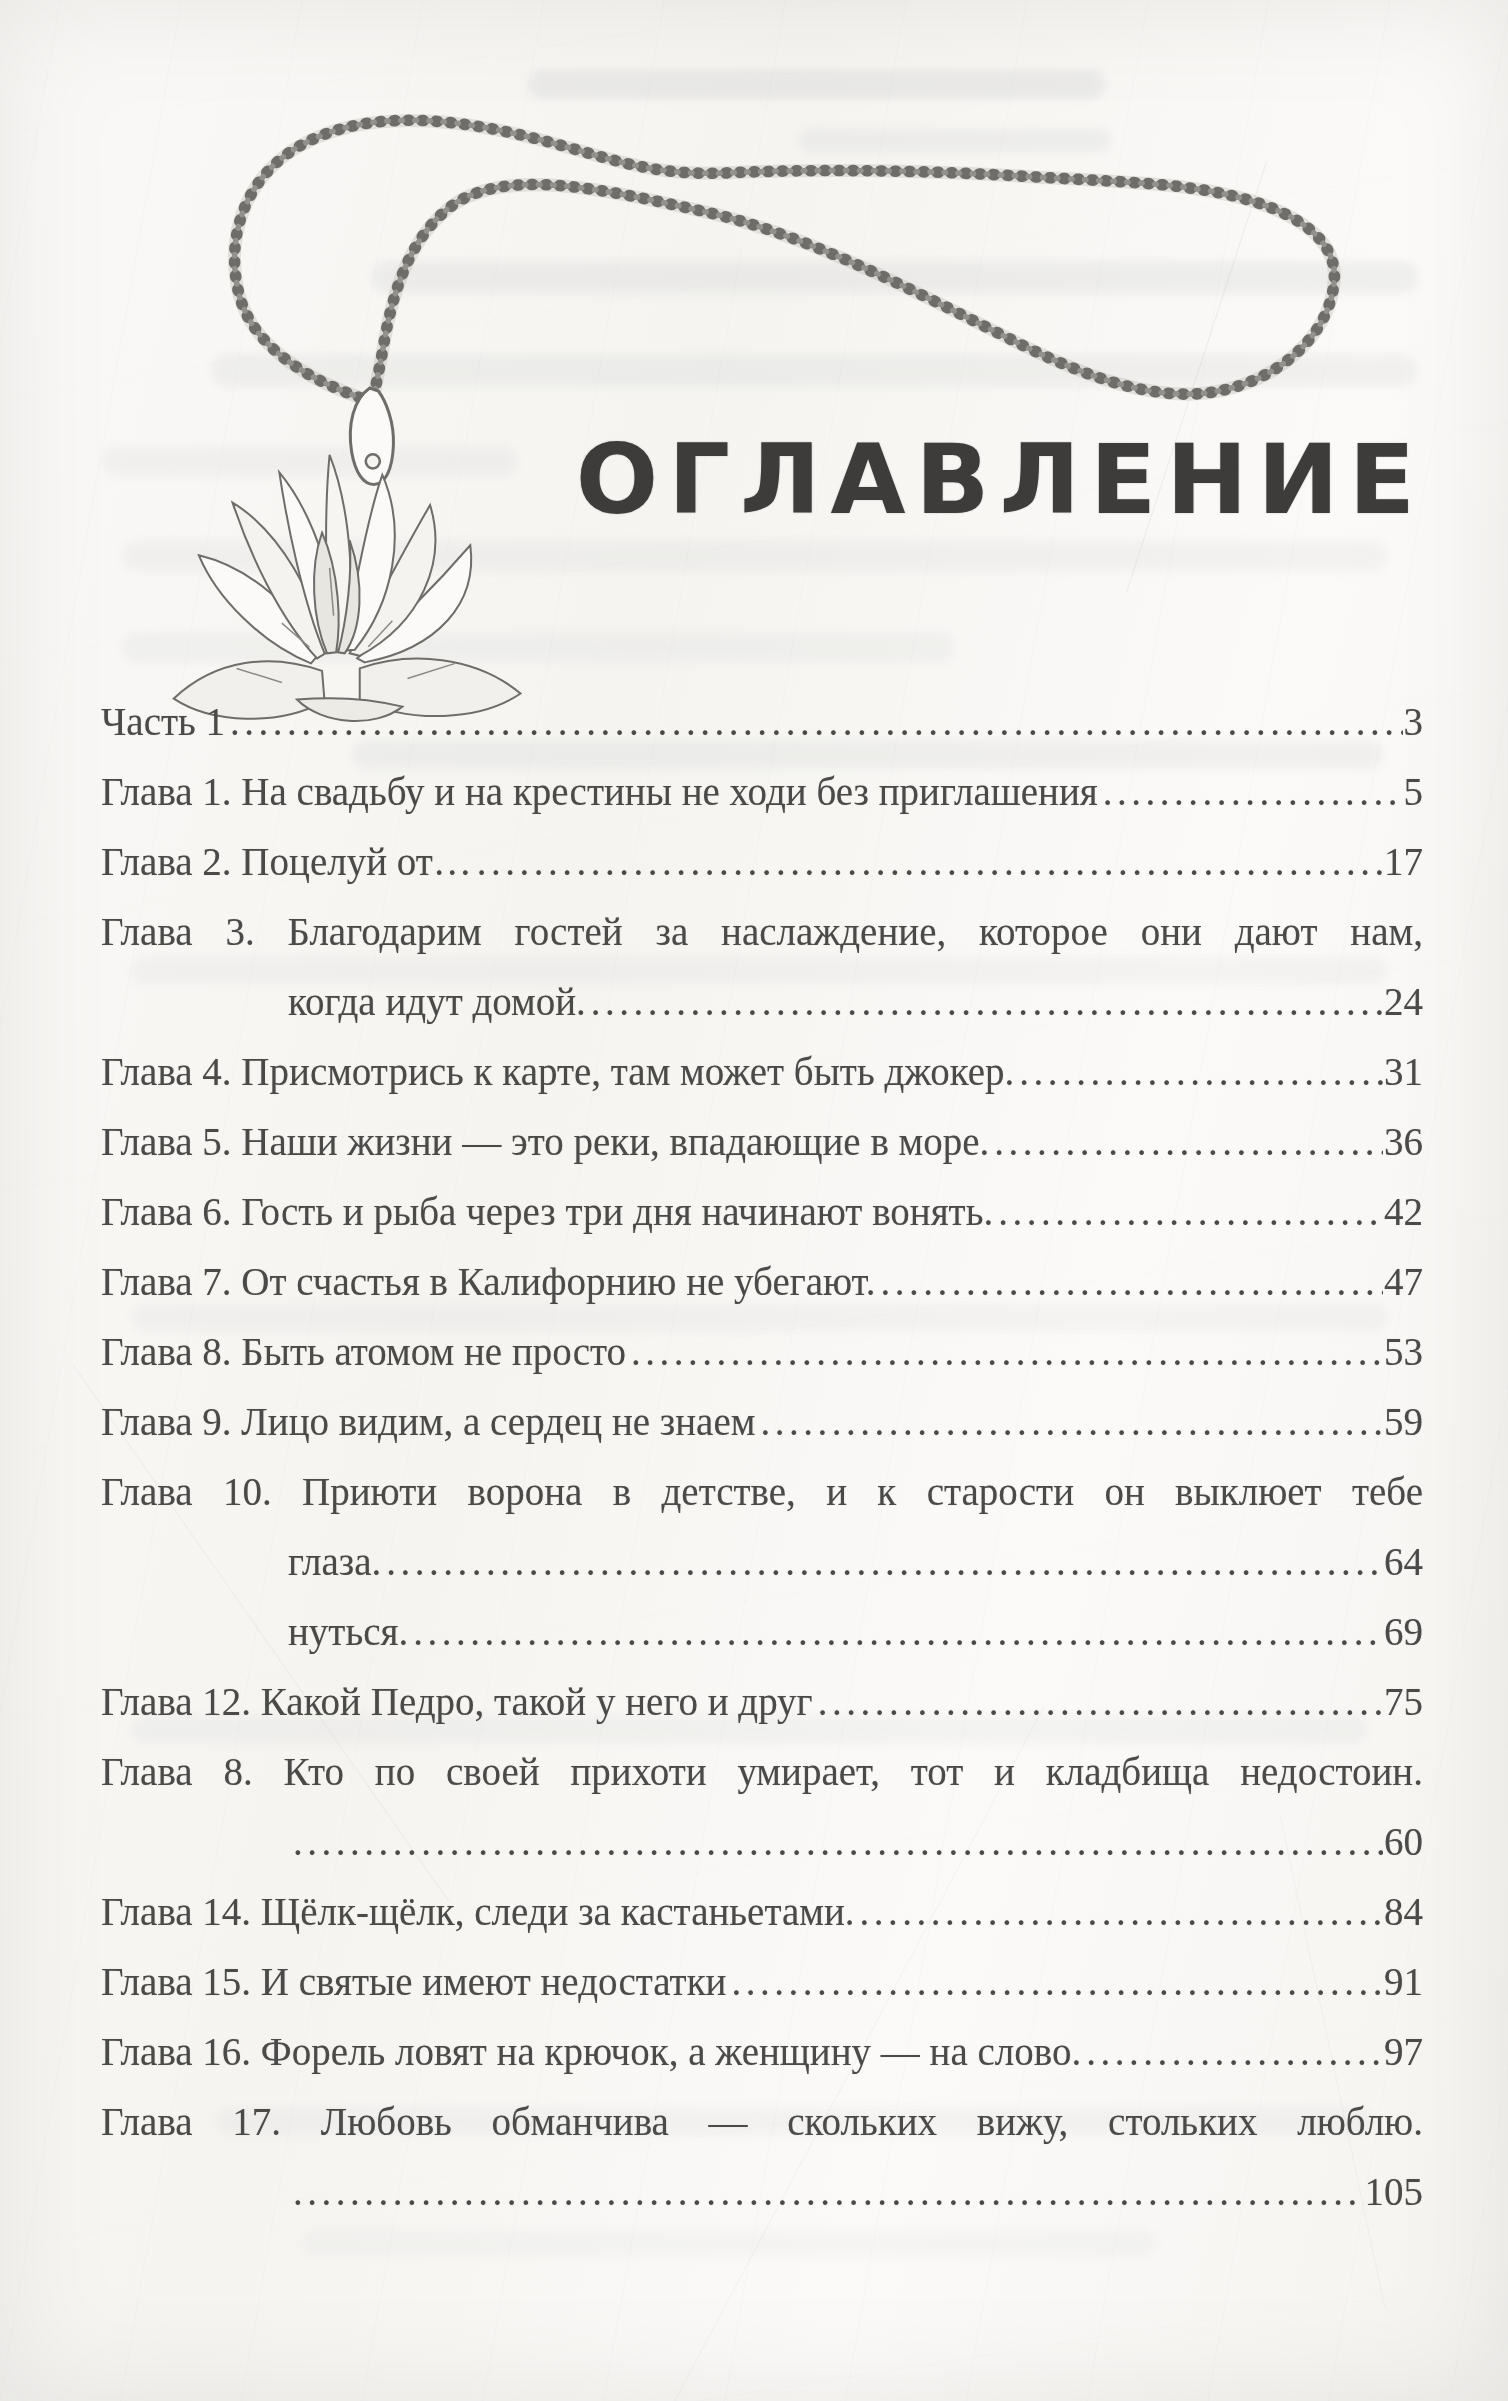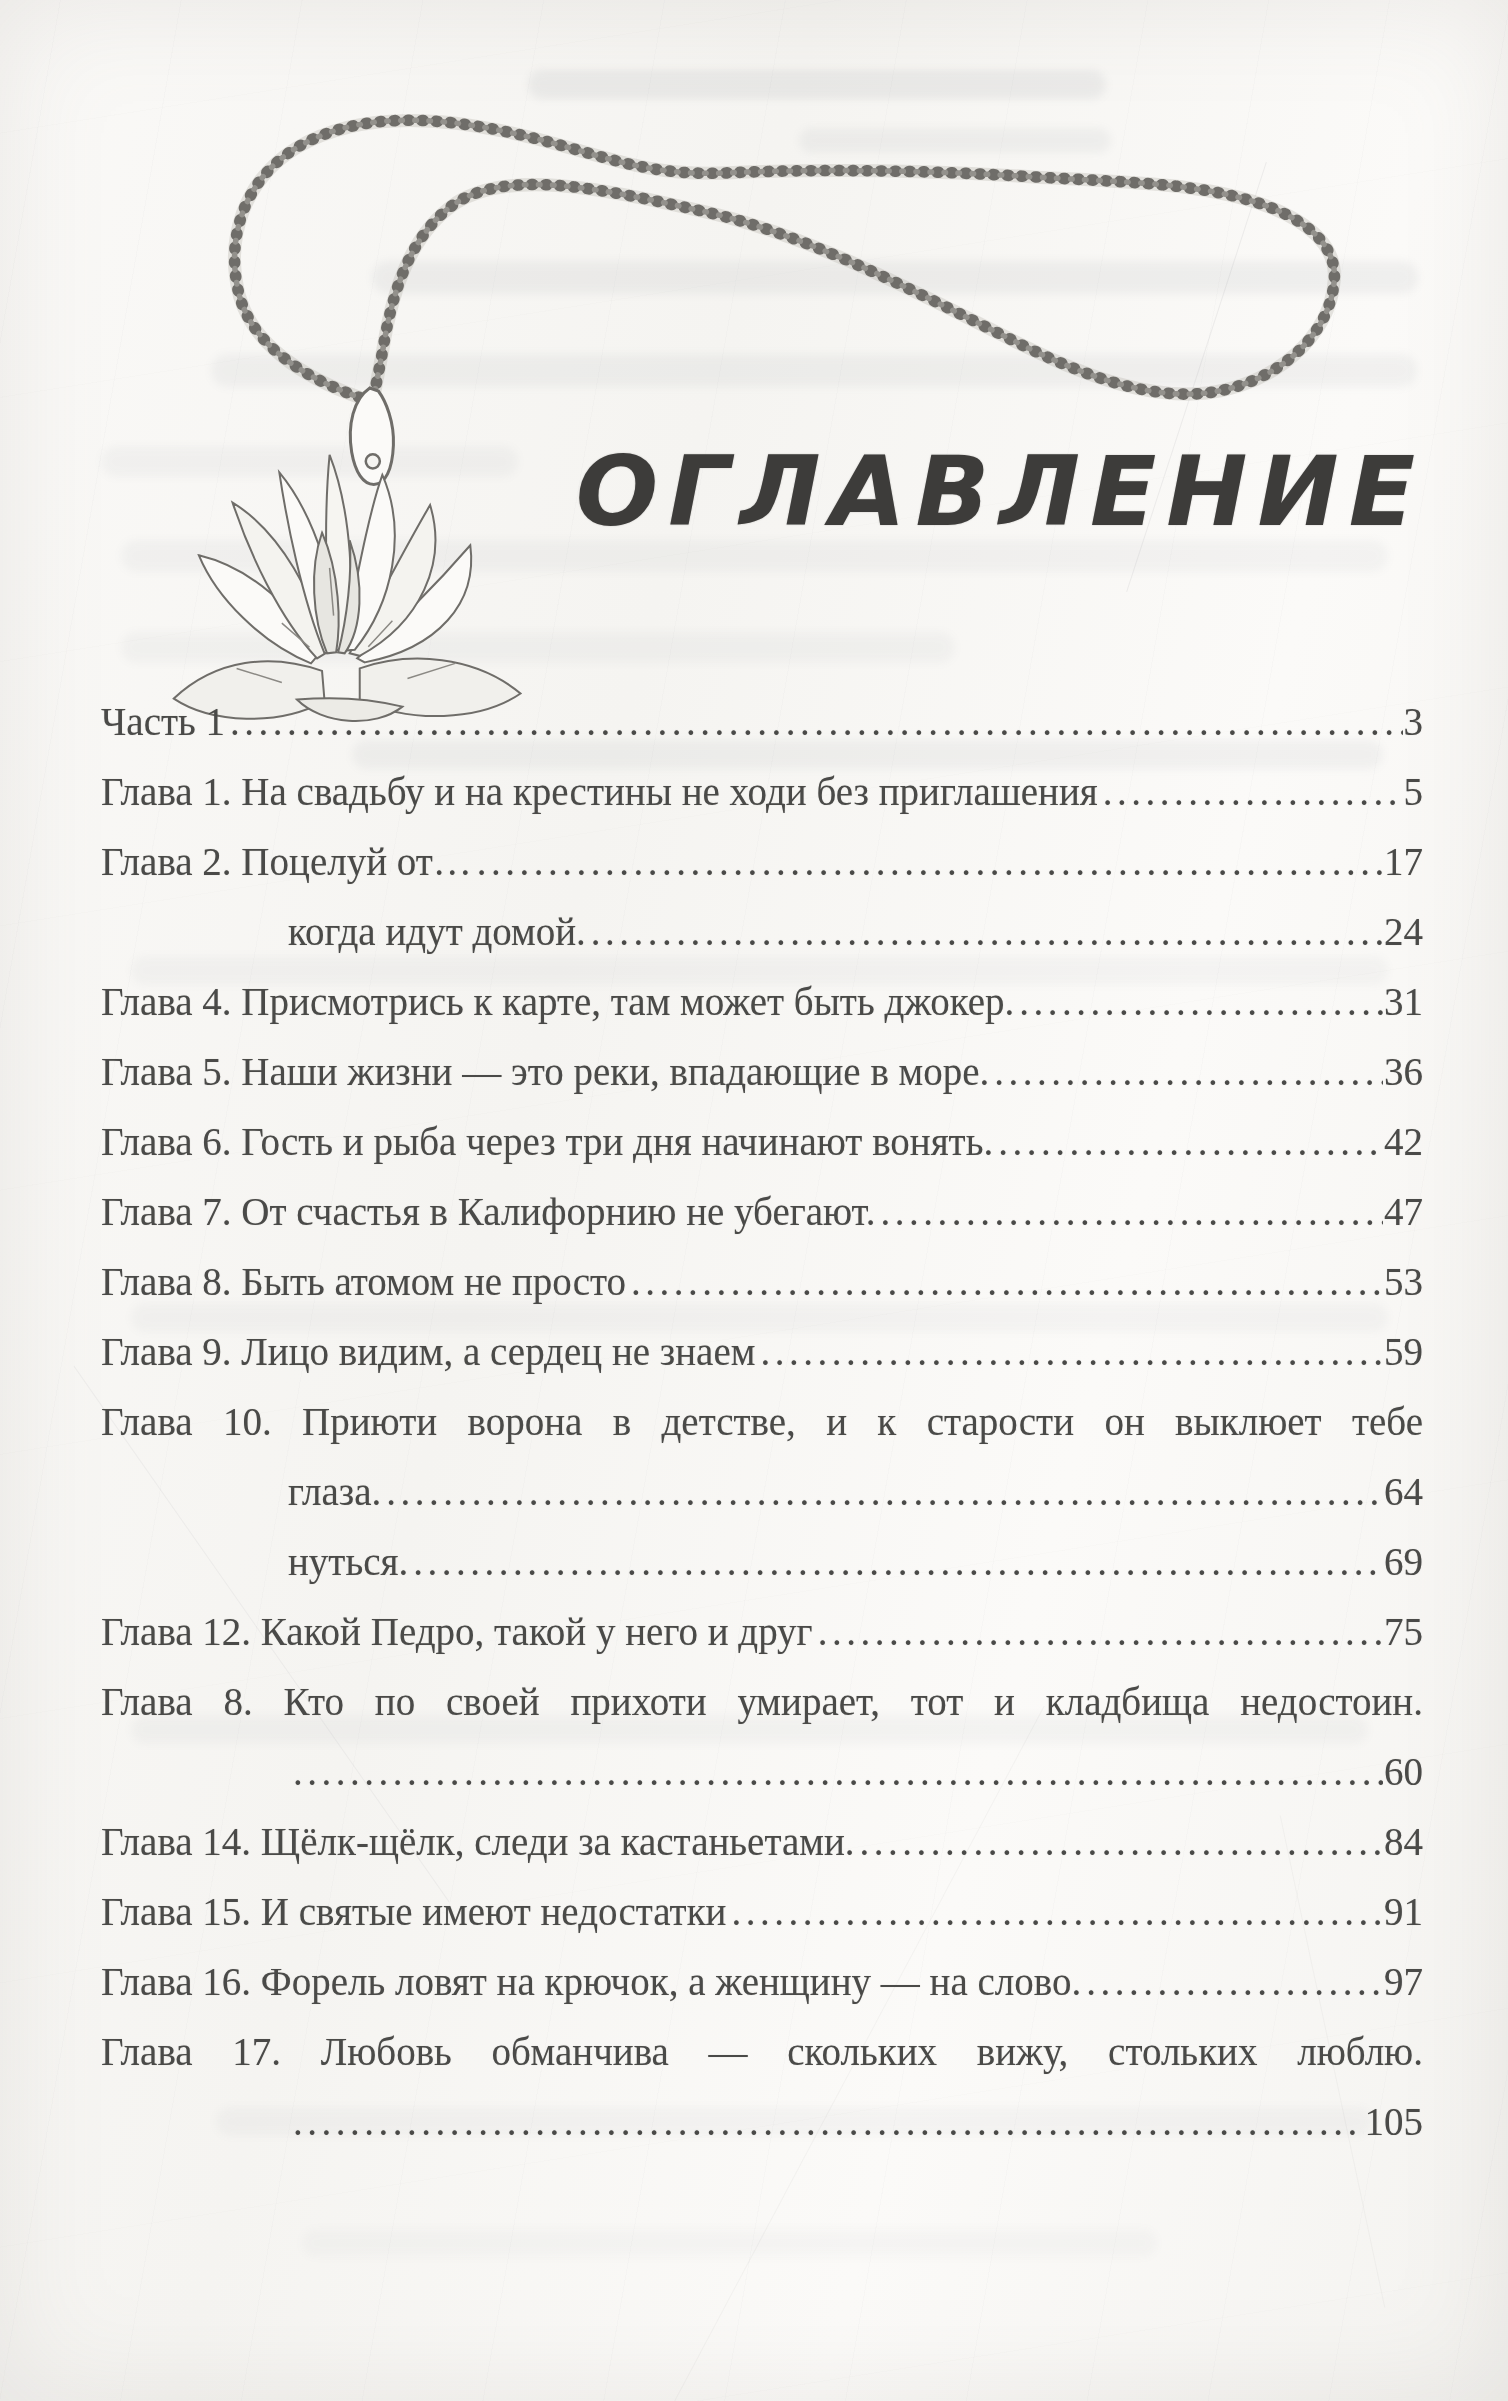--- a/index.html
+++ b/index.html
@@ -19,26 +19,25 @@
       repeating-linear-gradient(78deg, rgba(255,255,255,0) 0 46px, rgba(140,140,150,.03) 46px 46px, rgba(255,255,255,0) 46px 100px),
       repeating-linear-gradient(171deg, rgba(255,255,255,0) 0 131px, rgba(160,158,150,.025) 131px 132px, rgba(255,255,255,0) 132px 261px);
   }
   .vignette{position:absolute;inset:0;z-index:0;pointer-events:none;
     box-shadow:inset 0 0 111px rgba(135,130,120,.14);}
   
   .ghost{position:absolute;z-index:0;background:#7e848c;border-radius:20px;filter:blur(4.5px);pointer-events:none;}
   .scratch{position:absolute;z-index:0;pointer-events:none;}
   .art{position:absolute;left:0;top:0;z-index:1;}
   .title{
-    position:absolute;top:438px;right:84px;z-index:2;
+    position:absolute;top:426px;right:84px;z-index:2;
     font-family:"DejaVu Sans","Liberation Sans",sans-serif;
     font-weight:bold;font-size:97px;line-height:1.12;letter-spacing:10px;
     color:var(--title-ink,#3d3c3a);
     text-shadow:0 0 1.5px rgba(60,58,55,.35);
-    font-style:italic;
   }
   .toc{
     position:absolute;left:101px;right:86px;top:687px;z-index:2;
     font-size:39px;line-height:70px;
     color:var(--ink,#4a4a48);
     text-shadow:0 0 1px rgba(70,68,64,.3);
   }
   .toc-line{display:flex;align-items:flex-end;white-space:nowrap;}
   .toc-line.justify{display:block;text-align:justify;text-align-last:justify;white-space:normal;}
   .toc-line.indent{padding-left:187px;}
@@ -121,20 +120,21 @@
         </div>
       </div>
       <div class="toc-entry">
         <div class="toc-line">
           <span class="t">Глава 2. Поцелуй от…</span>
           <span class="dots">............................................................................................................................................................................................................................</span>
           <span class="pg">17</span>
         </div>
       </div>
       <div class="toc-entry">
+        <div class="toc-line justify">Глава 3. Благодарим гостей за наслаждение, которое они дают нам,</div>
         <div class="toc-line indent">
           <span class="t">когда идут домой.</span>
           <span class="dots">............................................................................................................................................................................................................................</span>
           <span class="pg">24</span>
         </div>
       </div>
       <div class="toc-entry">
         <div class="toc-line">
           <span class="t">Глава 4. Присмотрись к карте, там может быть джокер.</span>
           <span class="dots">............................................................................................................................................................................................................................</span>

